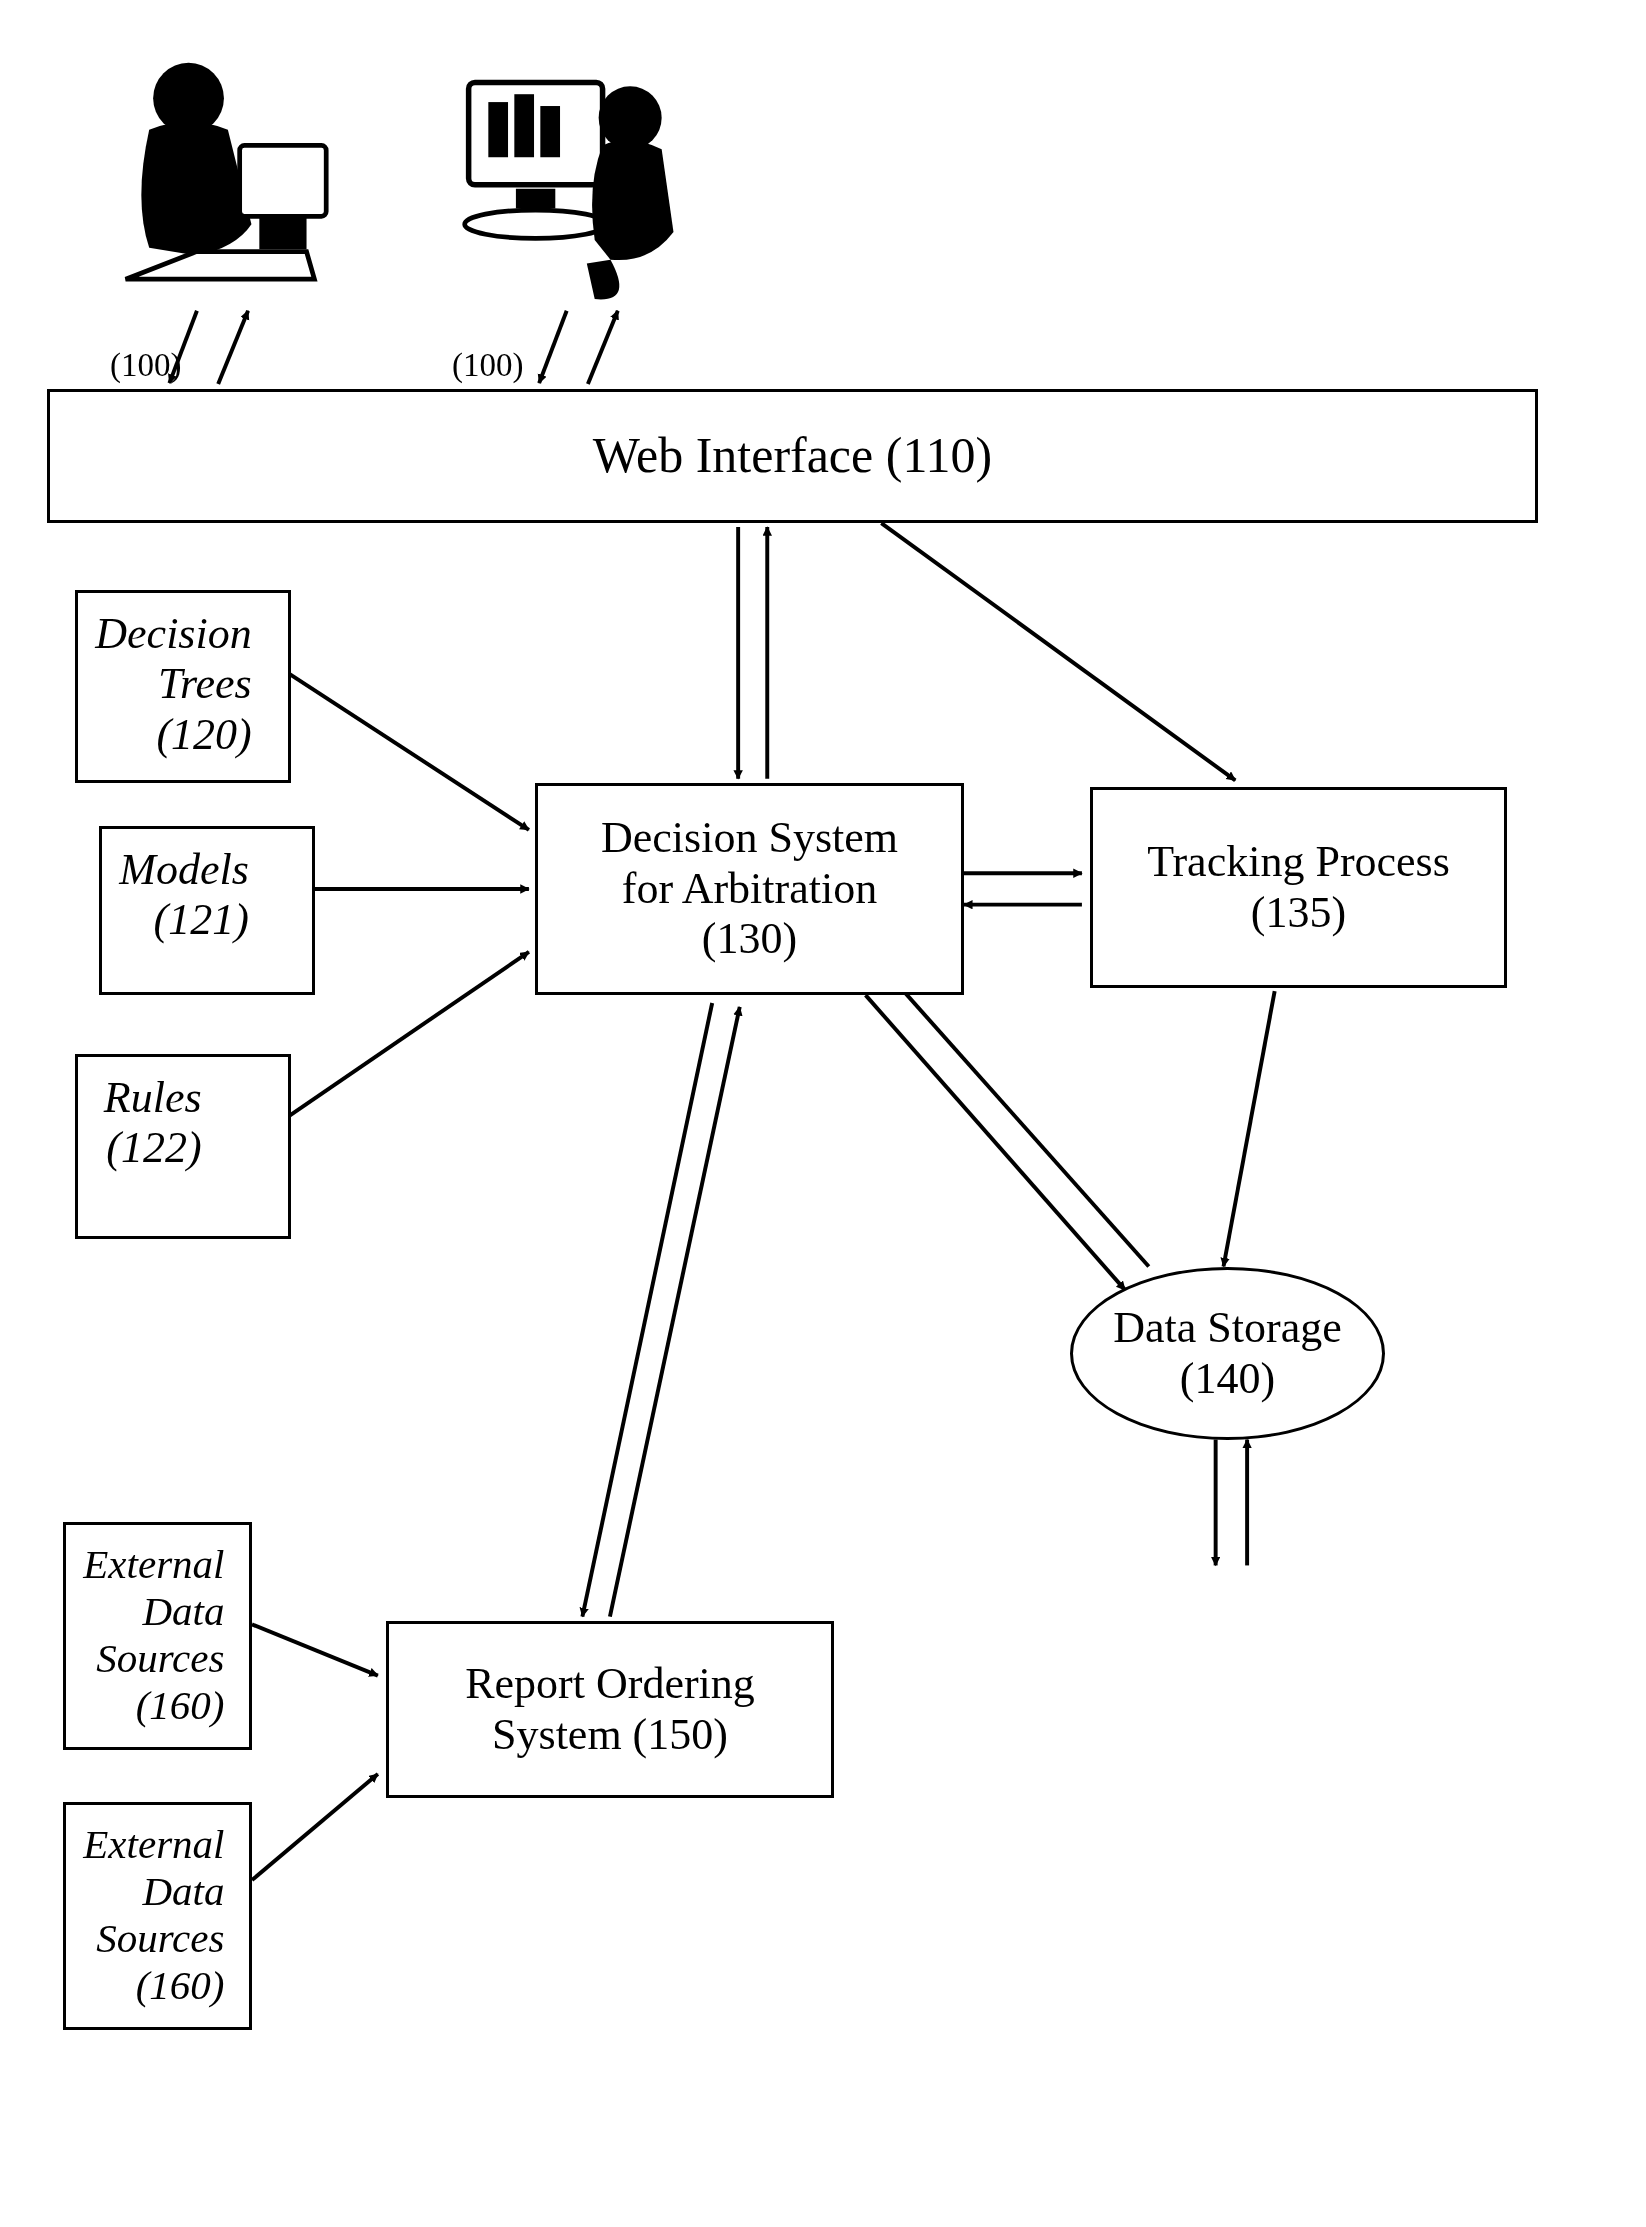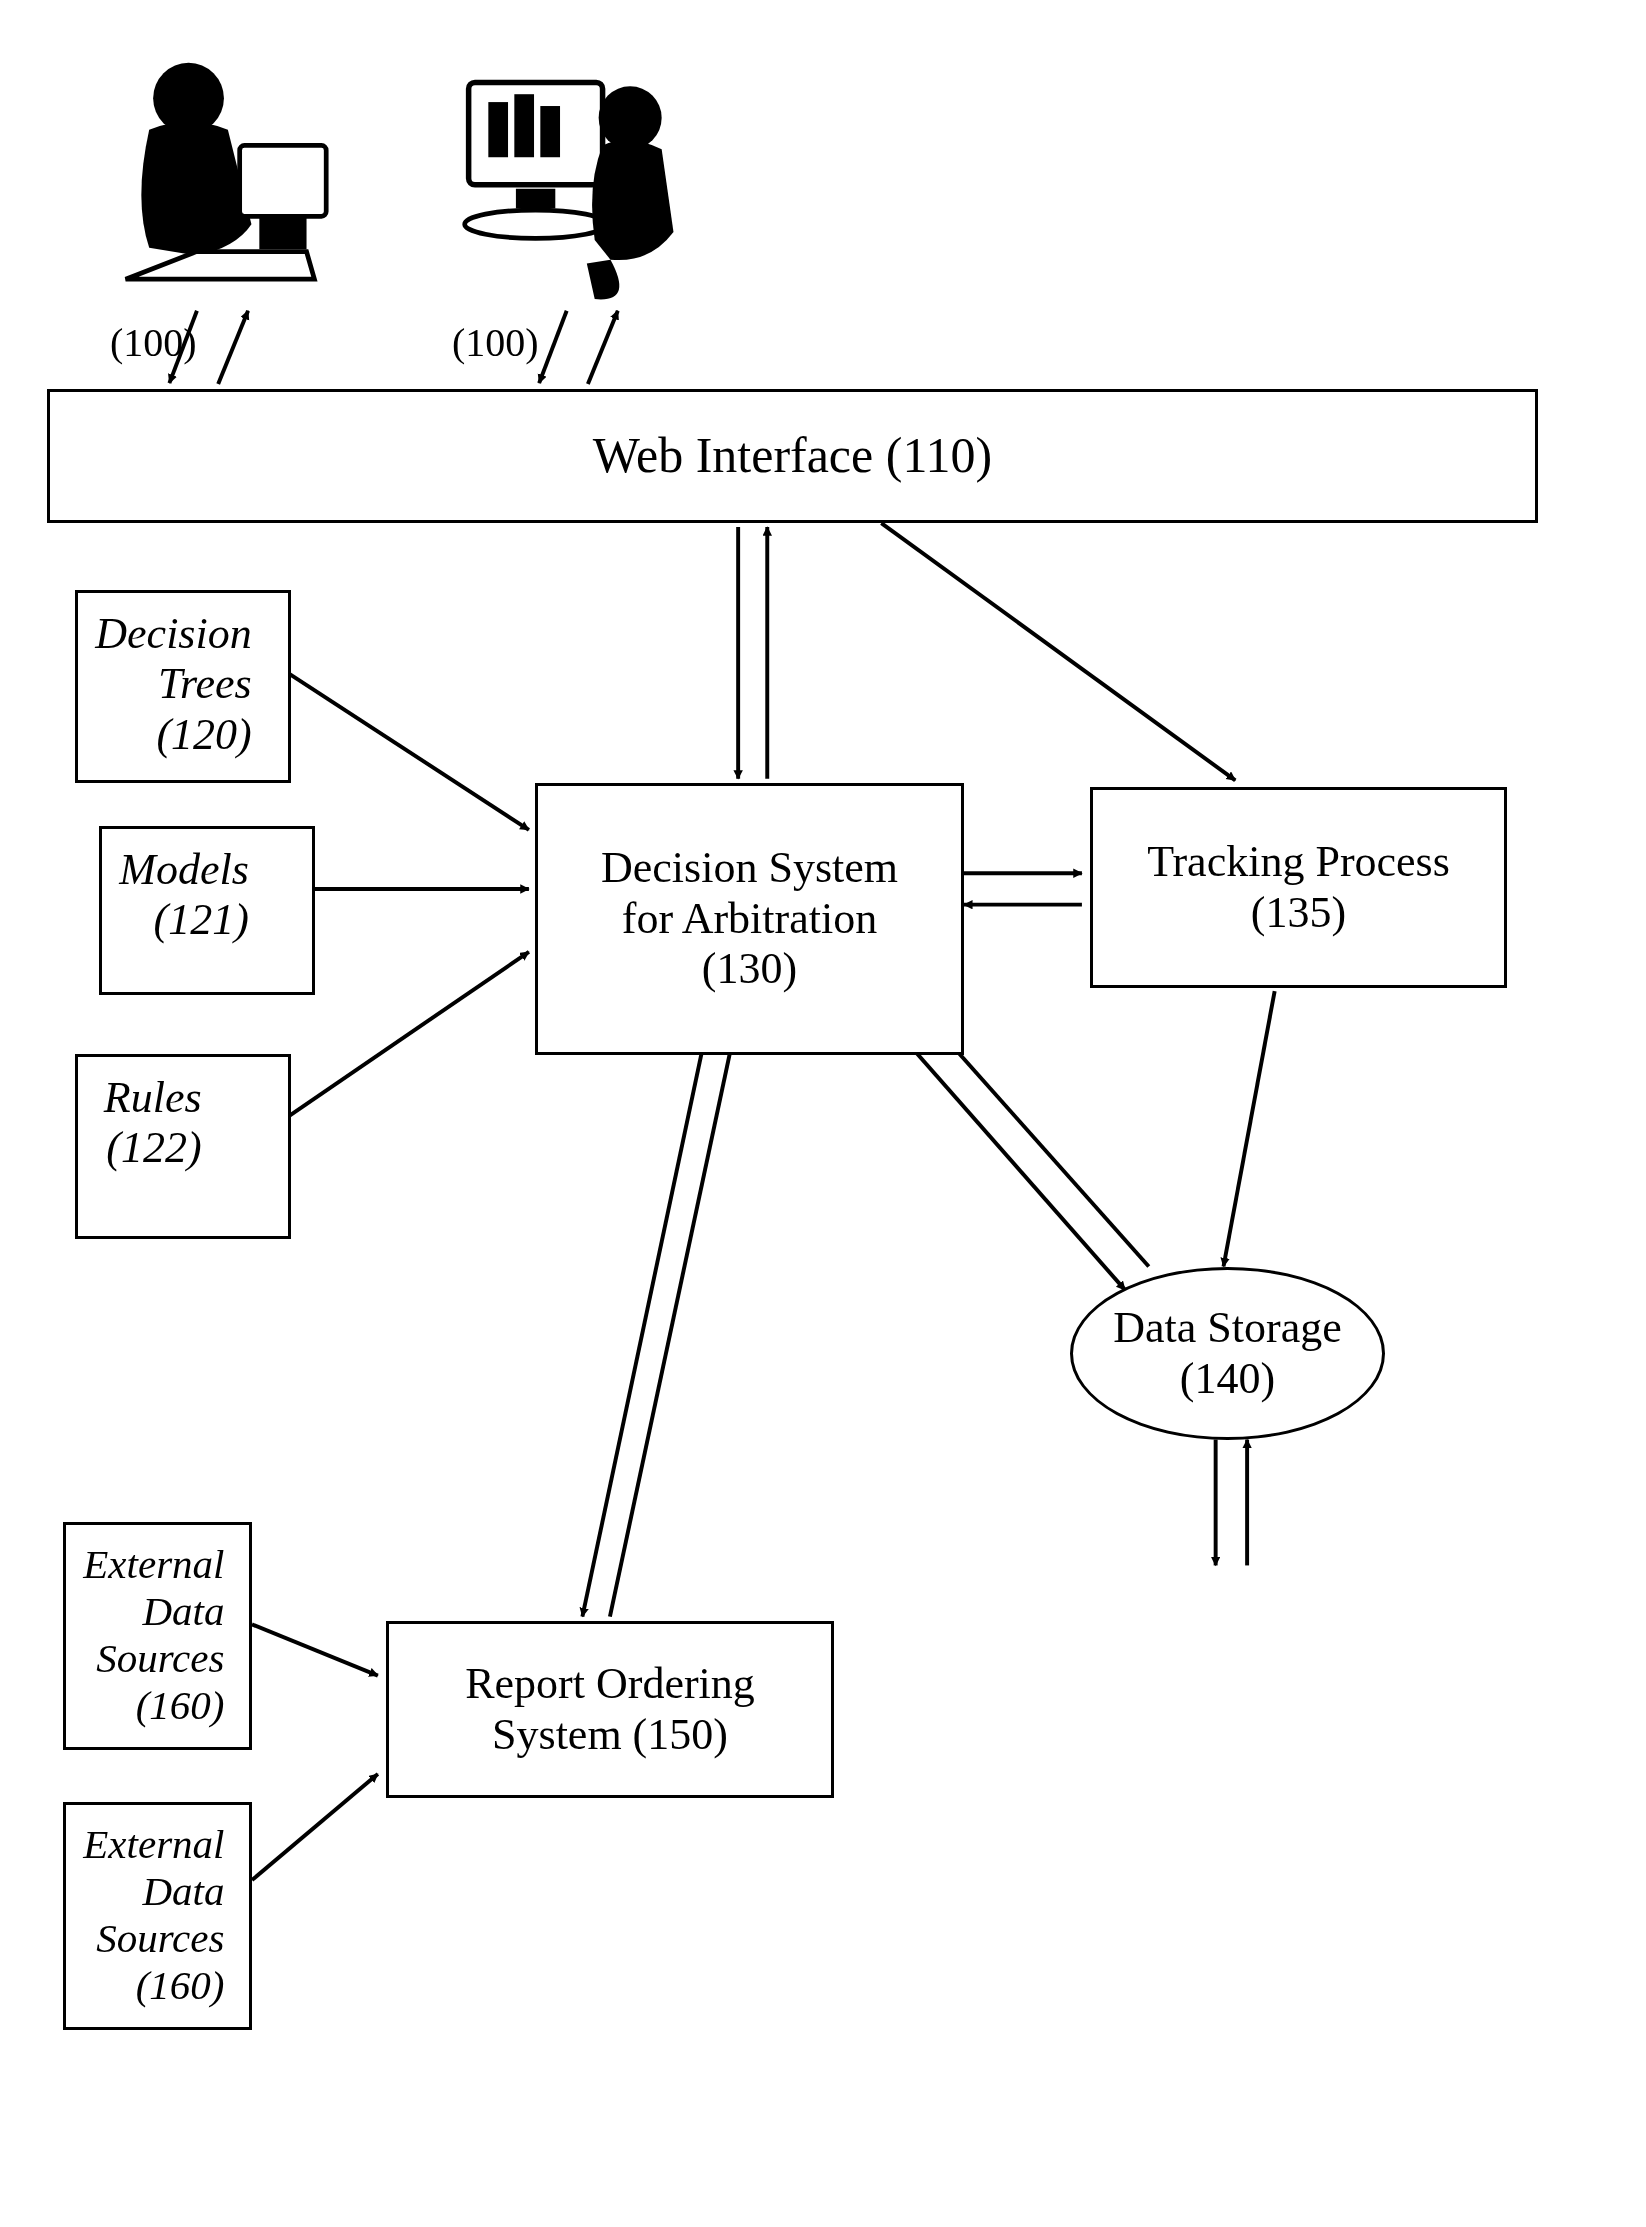--- a/index.html
+++ b/index.html
@@ -42,21 +42,22 @@
     box-sizing: border-box;
     display: flex;
     align-items: center;
     justify-content: center;
     text-align: center;
     font-size: 44px;
     line-height: 1.15;
   }
   .label {
     position: absolute;
-    font-size: 40px;
+    font-size: 33px;
+    margin-top: 28px;
   }
   .fig-title {
     position: absolute;
     font-size: 71px;
     font-weight: 900;
     letter-spacing: 0.8px;
     font-family: Arial, "Helvetica Neue", Helvetica, sans-serif;
   }
   svg.edges {
     position: absolute;
@@ -153,21 +154,21 @@
   </div>
   <div class="box top-left" style="left:75px; top:826px; width:216px; height:169px;margin-left:24px;">
     <span style="white-space:pre;">Models
  (121)</span>
   </div>
   <div class="box top-left" style="left:75px; top:1054px; width:216px; height:185px;">
     <span style="white-space:pre;">Rules
  (122)</span>
   </div>
 
-  <div class="box" style="left:535px; top:783px; width:429px; height:272px;">
+  <div class="box" style="left:535px; top:783px; width:429px; height:212px;">
     <span style="white-space:pre;">Decision System
 for Arbitration
 (130)</span>
   </div>
 
   <div class="box" style="left:1090px; top:787px; width:417px; height:201px;">
     <span style="white-space:pre;">Tracking Process
 (135)</span>
   </div>
 

